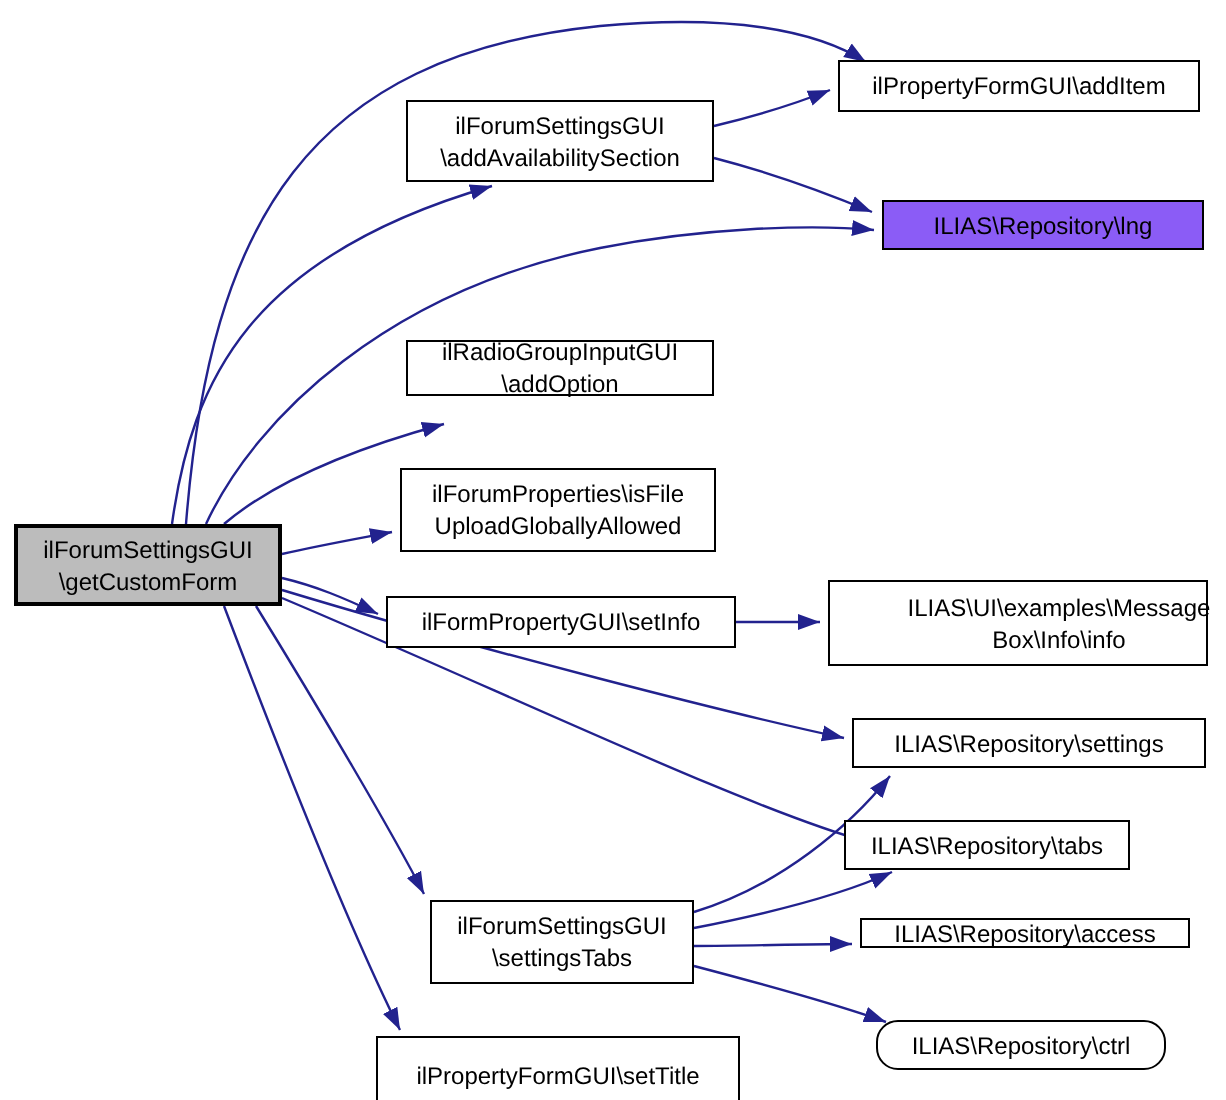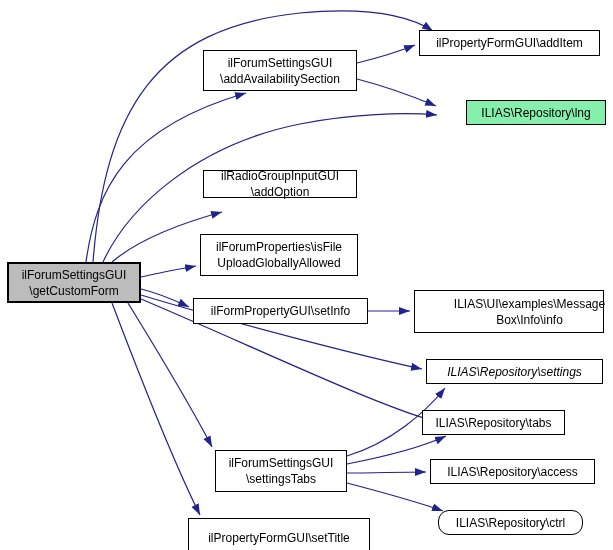--- a/index.html
+++ b/index.html
@@ -77,39 +77,39 @@
   </svg>
 
   <div class="node main" style="left: 7px; top: 262px; width: 134px; height: 41px; border-color: rgb(0, 0, 0); background: rgb(188, 188, 188);">ilForumSettingsGUI
 \getCustomForm</div>
 
   <div class="node" style="left: 203px; top: 50px; width: 154px; height: 41px; border-color: rgb(0, 0, 0); background: rgb(255, 255, 255);">ilForumSettingsGUI
 \addAvailabilitySection</div>
 
   <div class="node" style="left: 419px; top: 30px; width: 181px; height: 26px; border-color: rgb(0, 0, 0); background: rgb(255, 255, 255);">ilPropertyFormGUI\addItem</div>
 
-  <div class="node" style="left: 466px; top: 100px; width: 140px; height: 25px; border-color: rgb(0, 0, 0); background: #86efac;">ILIAS\Repository\lng</div>
+  <div class="node" style="left: 441px; top: 100px; width: 161px; height: 25px; border-color: rgb(0, 0, 0); background: #8b5cf6;">ILIAS\Repository\lng</div>
 
   <div class="node" style="left: 203px; top: 170px; width: 154px; height: 28px; border-color: rgb(0, 0, 0); background: rgb(255, 255, 255);">ilRadioGroupInputGUI
 \addOption</div>
 
   <div class="node" style="left: 200px; top: 234px; width: 158px; height: 42px; border-color: rgb(0, 0, 0); background: rgb(255, 255, 255);">ilForumProperties\isFile
 UploadGloballyAllowed</div>
 
   <div class="node" style="left: 193px; top: 298px; width: 175px; height: 26px; border-color: rgb(0, 0, 0); background: rgb(255, 255, 255);">ilFormPropertyGUI\setInfo</div>
 
   <div class="node" style="left: 414px; top: 290px; width: 190px; height: 43px; border-color: rgb(0, 0, 0); background: rgb(255, 255, 255); padding-left: 44px;">ILIAS\UI\examples\Message
 Box\Info\info</div>
 
-  <div class="node" style="left: 426px; top: 359px; width: 177px; height: 25px; border-color: rgb(0, 0, 0); background: rgb(255, 255, 255); font-style: italic;">ILIAS\Repository\settings</div>
+  <div class="node" style="left: 426px; top: 359px; width: 177px; height: 25px; border-color: rgb(0, 0, 0); background: rgb(255, 255, 255);">ILIAS\Repository\settings</div>
 
   <div class="node" style="left: 422px; top: 410px; width: 143px; height: 25px; border-color: rgb(0, 0, 0); background: rgb(255, 255, 255);">ILIAS\Repository\tabs</div>
 
   <div class="node" style="left: 215px; top: 450px; width: 132px; height: 42px; border-color: rgb(0, 0, 0); background: rgb(255, 255, 255);">ilForumSettingsGUI
 \settingsTabs</div>
 
-  <div class="node" style="left: 430px; top: 459px; width: 165px; height: 25px; border-color: rgb(0, 0, 0); background: rgb(255, 255, 255);">ILIAS\Repository\access</div>
+  <div class="node" style="left: 430px; top: 459px; width: 165px; height: 15px; border-color: rgb(0, 0, 0); background: rgb(255, 255, 255);">ILIAS\Repository\access</div>
 
   <div class="node" style="left: 438px; top: 510px; width: 145px; height: 25px; border-color: rgb(0, 0, 0); background: rgb(255, 255, 255); border-radius: 11px;">ILIAS\Repository\ctrl</div>
 
   <div class="node" style="left: 188px; top: 518px; width: 182px; height: 40px; border-color: rgb(0, 0, 0); background: rgb(255, 255, 255);">ilPropertyFormGUI\setTitle</div>
 
 </div>
 
 </body></html>

